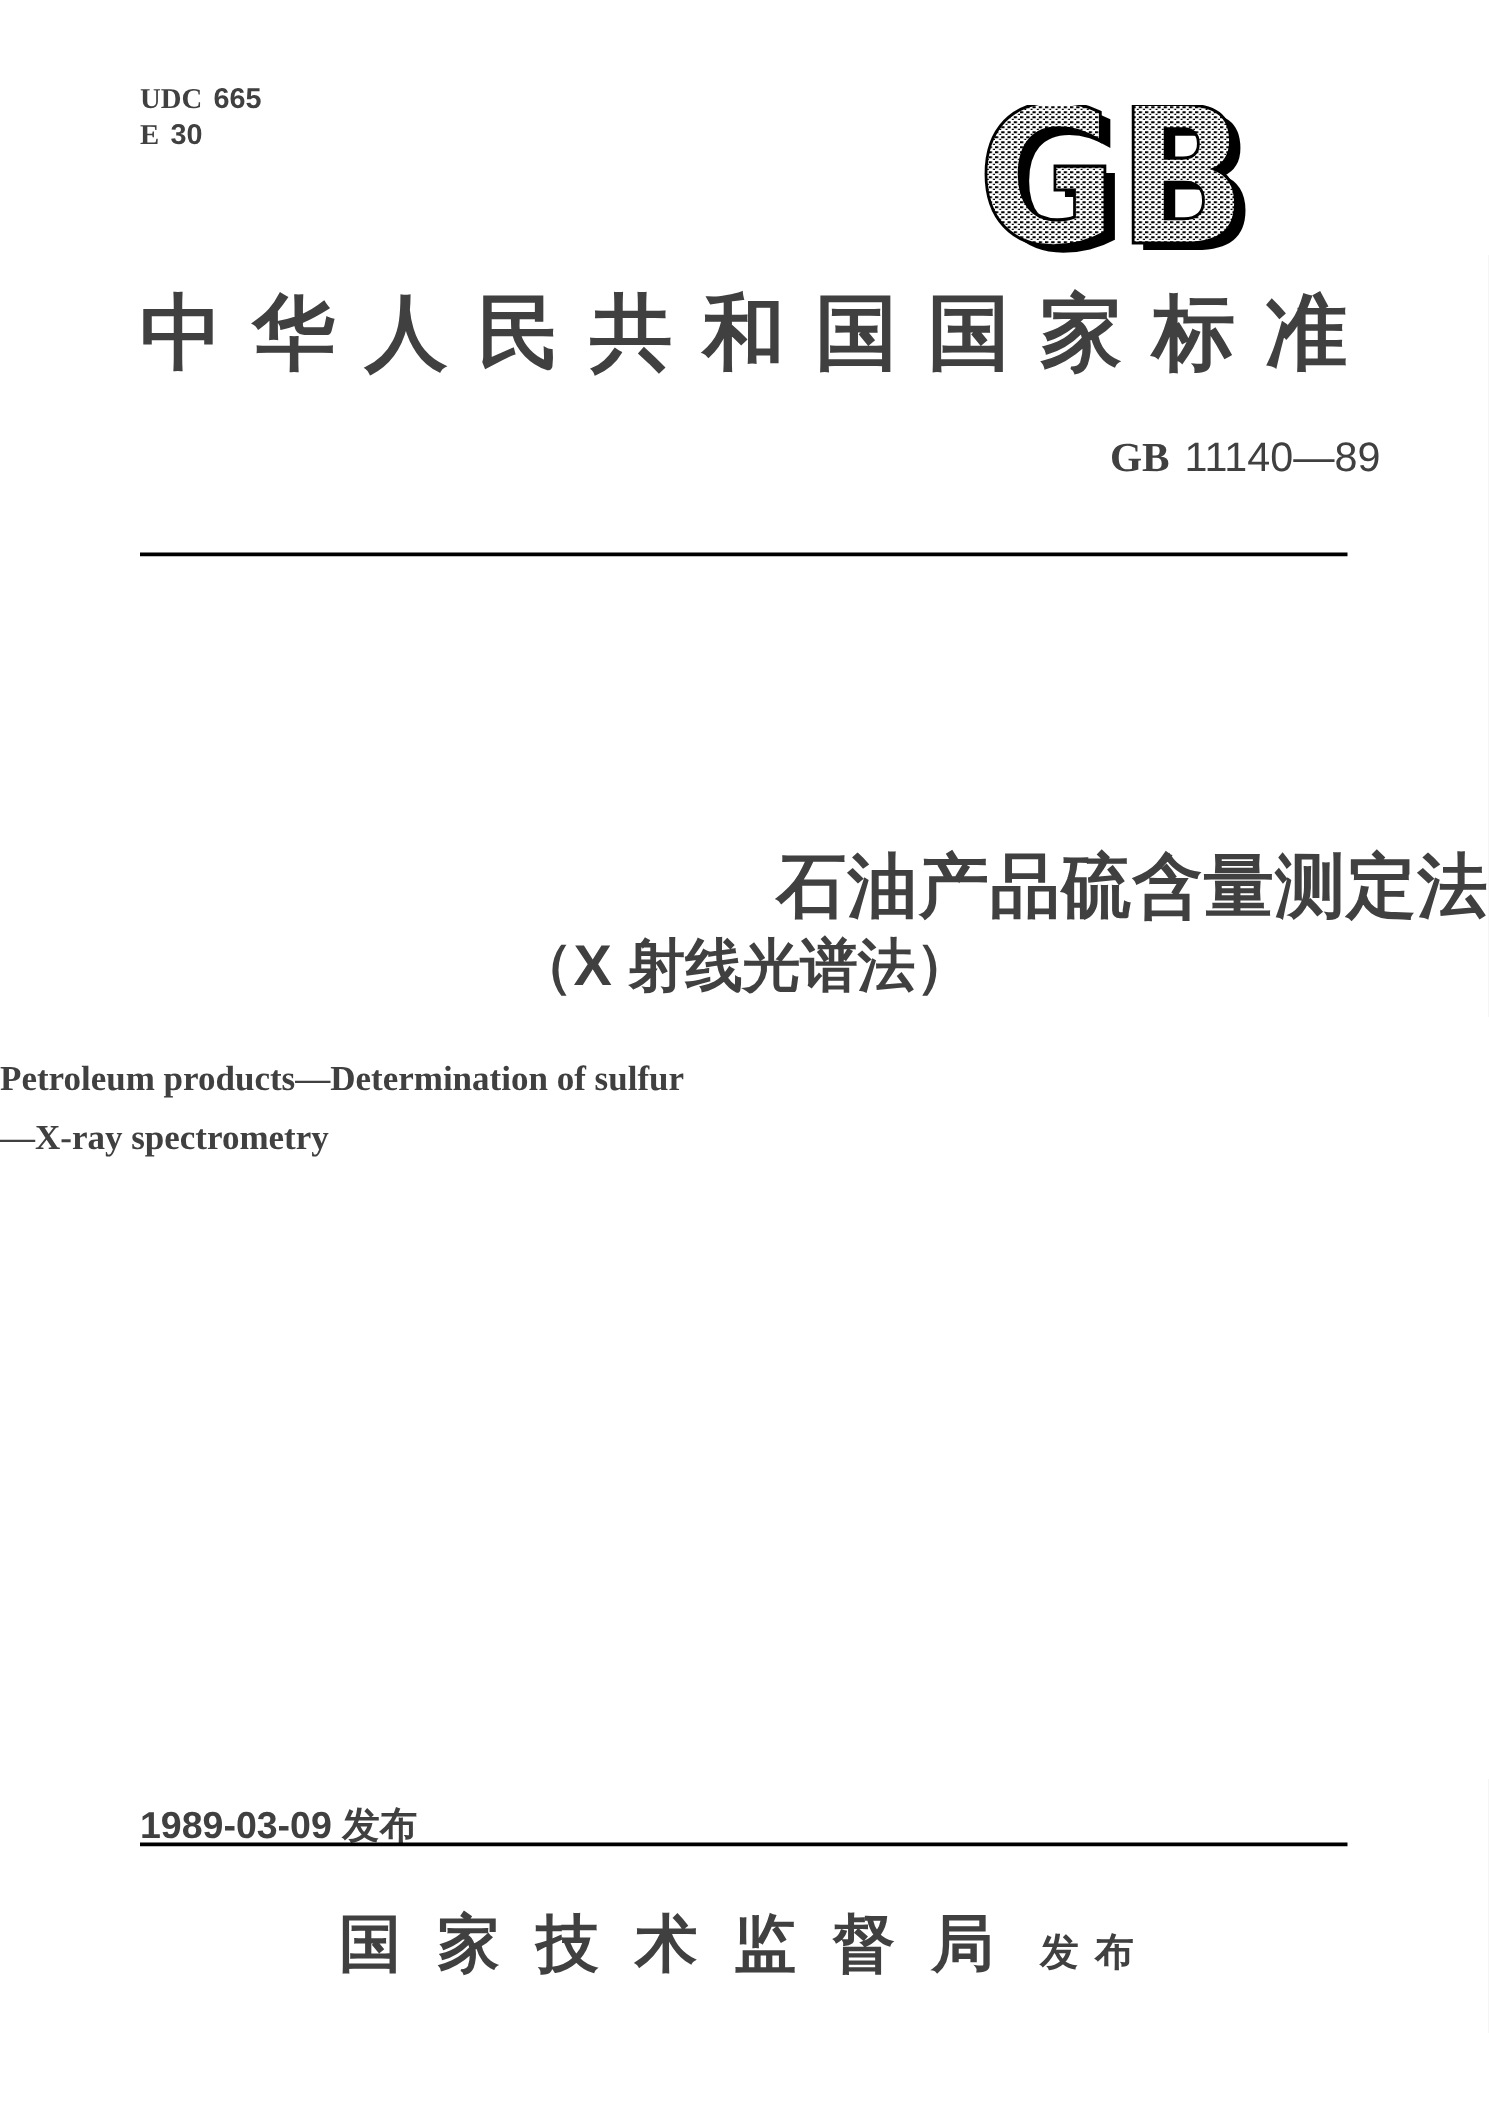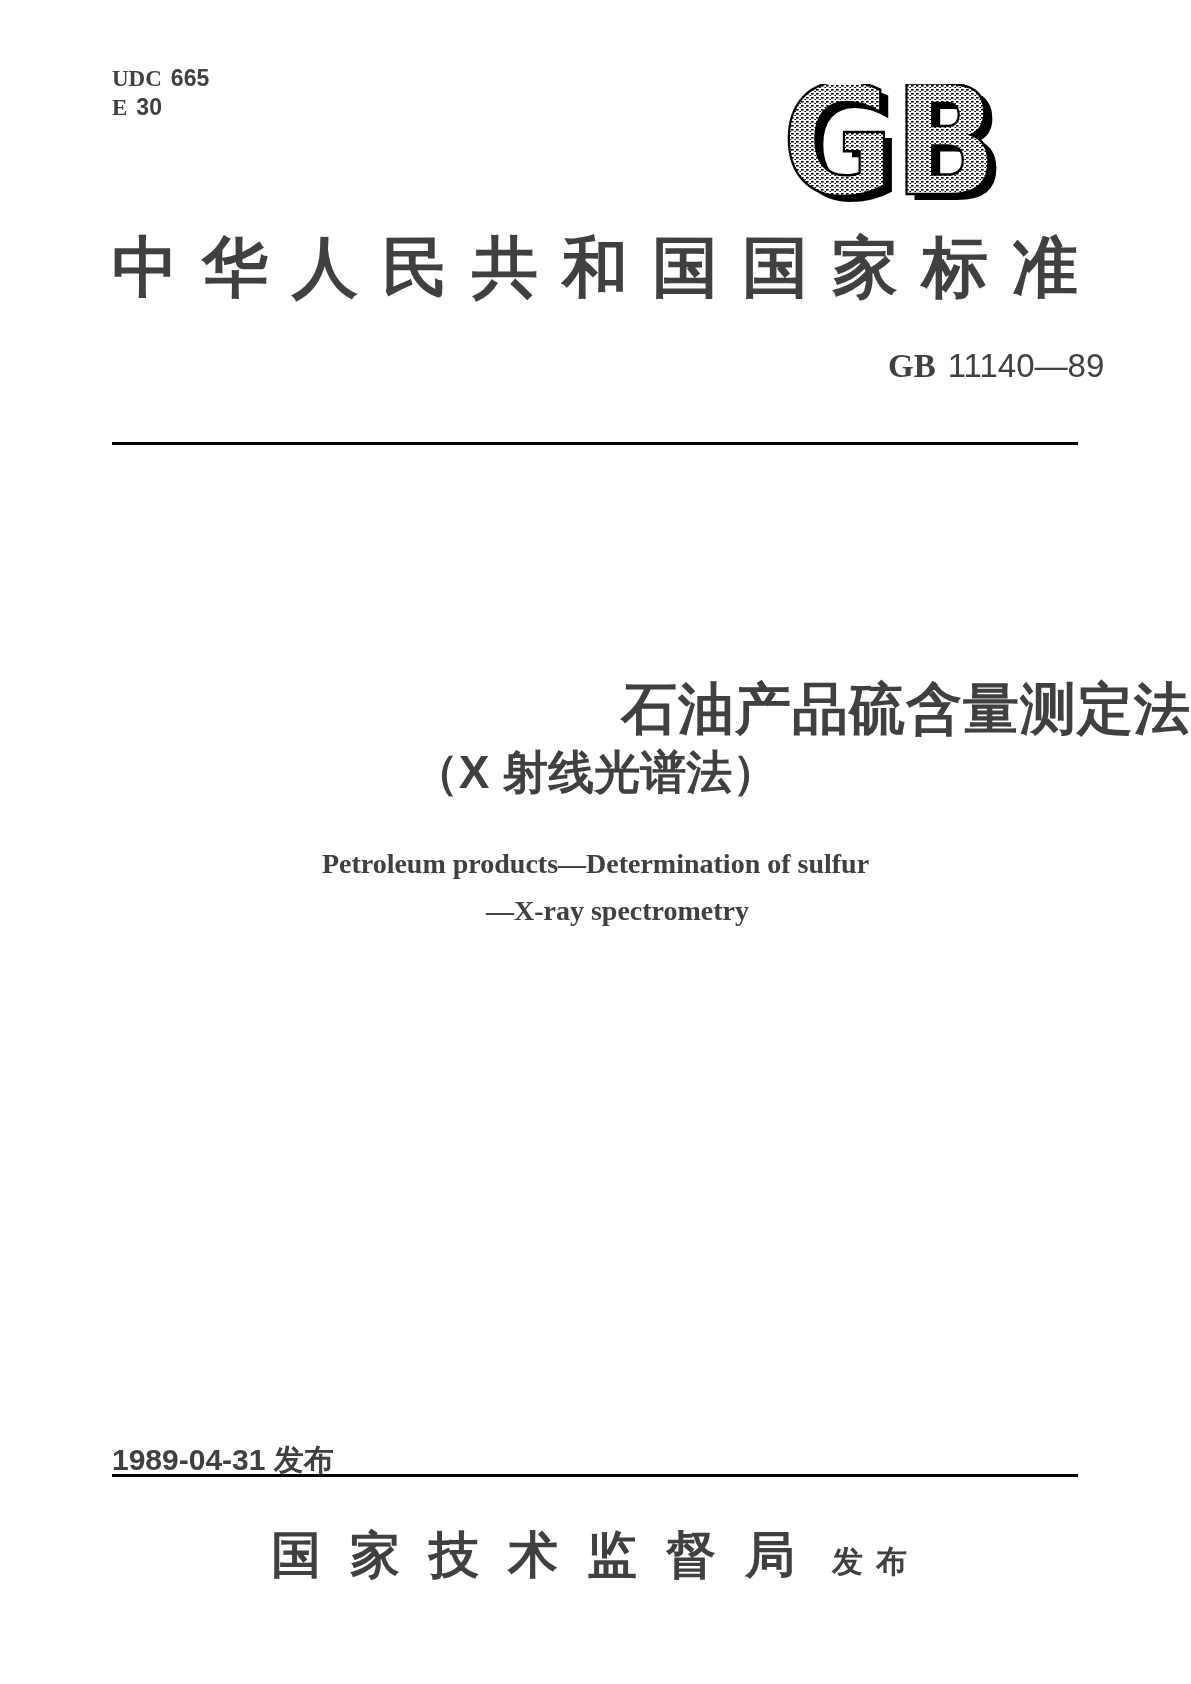--- a/index.html
+++ b/index.html
@@ -81,28 +81,27 @@
     font-weight: bold;
     font-size: 46px;
     white-space: nowrap;
   }
 
   
   .title-en {
     position: absolute;
     left: 0;
     width: 1191px;
-    text-align: center;
     font-family: "Liberation Serif", "DejaVu Serif", serif;
     font-weight: bold;
     font-size: 28px;
     white-space: nowrap;
   }
   .title-en.line1 { top: 848px; }
-  .title-en.line2 { top: 895px; padding-left: 44px; }
+  .title-en.line2 { top: 895px; }
 
   
   .dates-row {
     position: absolute;
     left: 112px;
     top: 1440px;
     width: 966px;
     display: flex;
     justify-content: space-between;
     font-size: 30px;
@@ -169,21 +168,21 @@
 
   <div class="rule rule-top"></div>
 
   <div class="title-cn">石油产品硫含量测定法</div>
   <div class="subtitle-cn">（X 射线光谱法）</div>
 
   <div class="title-en line1">Petroleum products—Determination of sulfur</div>
   <div class="title-en line2">—X-ray spectrometry</div>
 
   <div class="dates-row">
-    <span>1989-04-31 发布</span>
+    <span>1989-03-09 发布</span>
   </div>
 
   <div class="rule rule-bottom"></div>
 
   <div class="issuer-row">
     <span class="agency">国家技术监督局</span><span class="suffix">发布</span>
   </div>
 
 </div>
 

